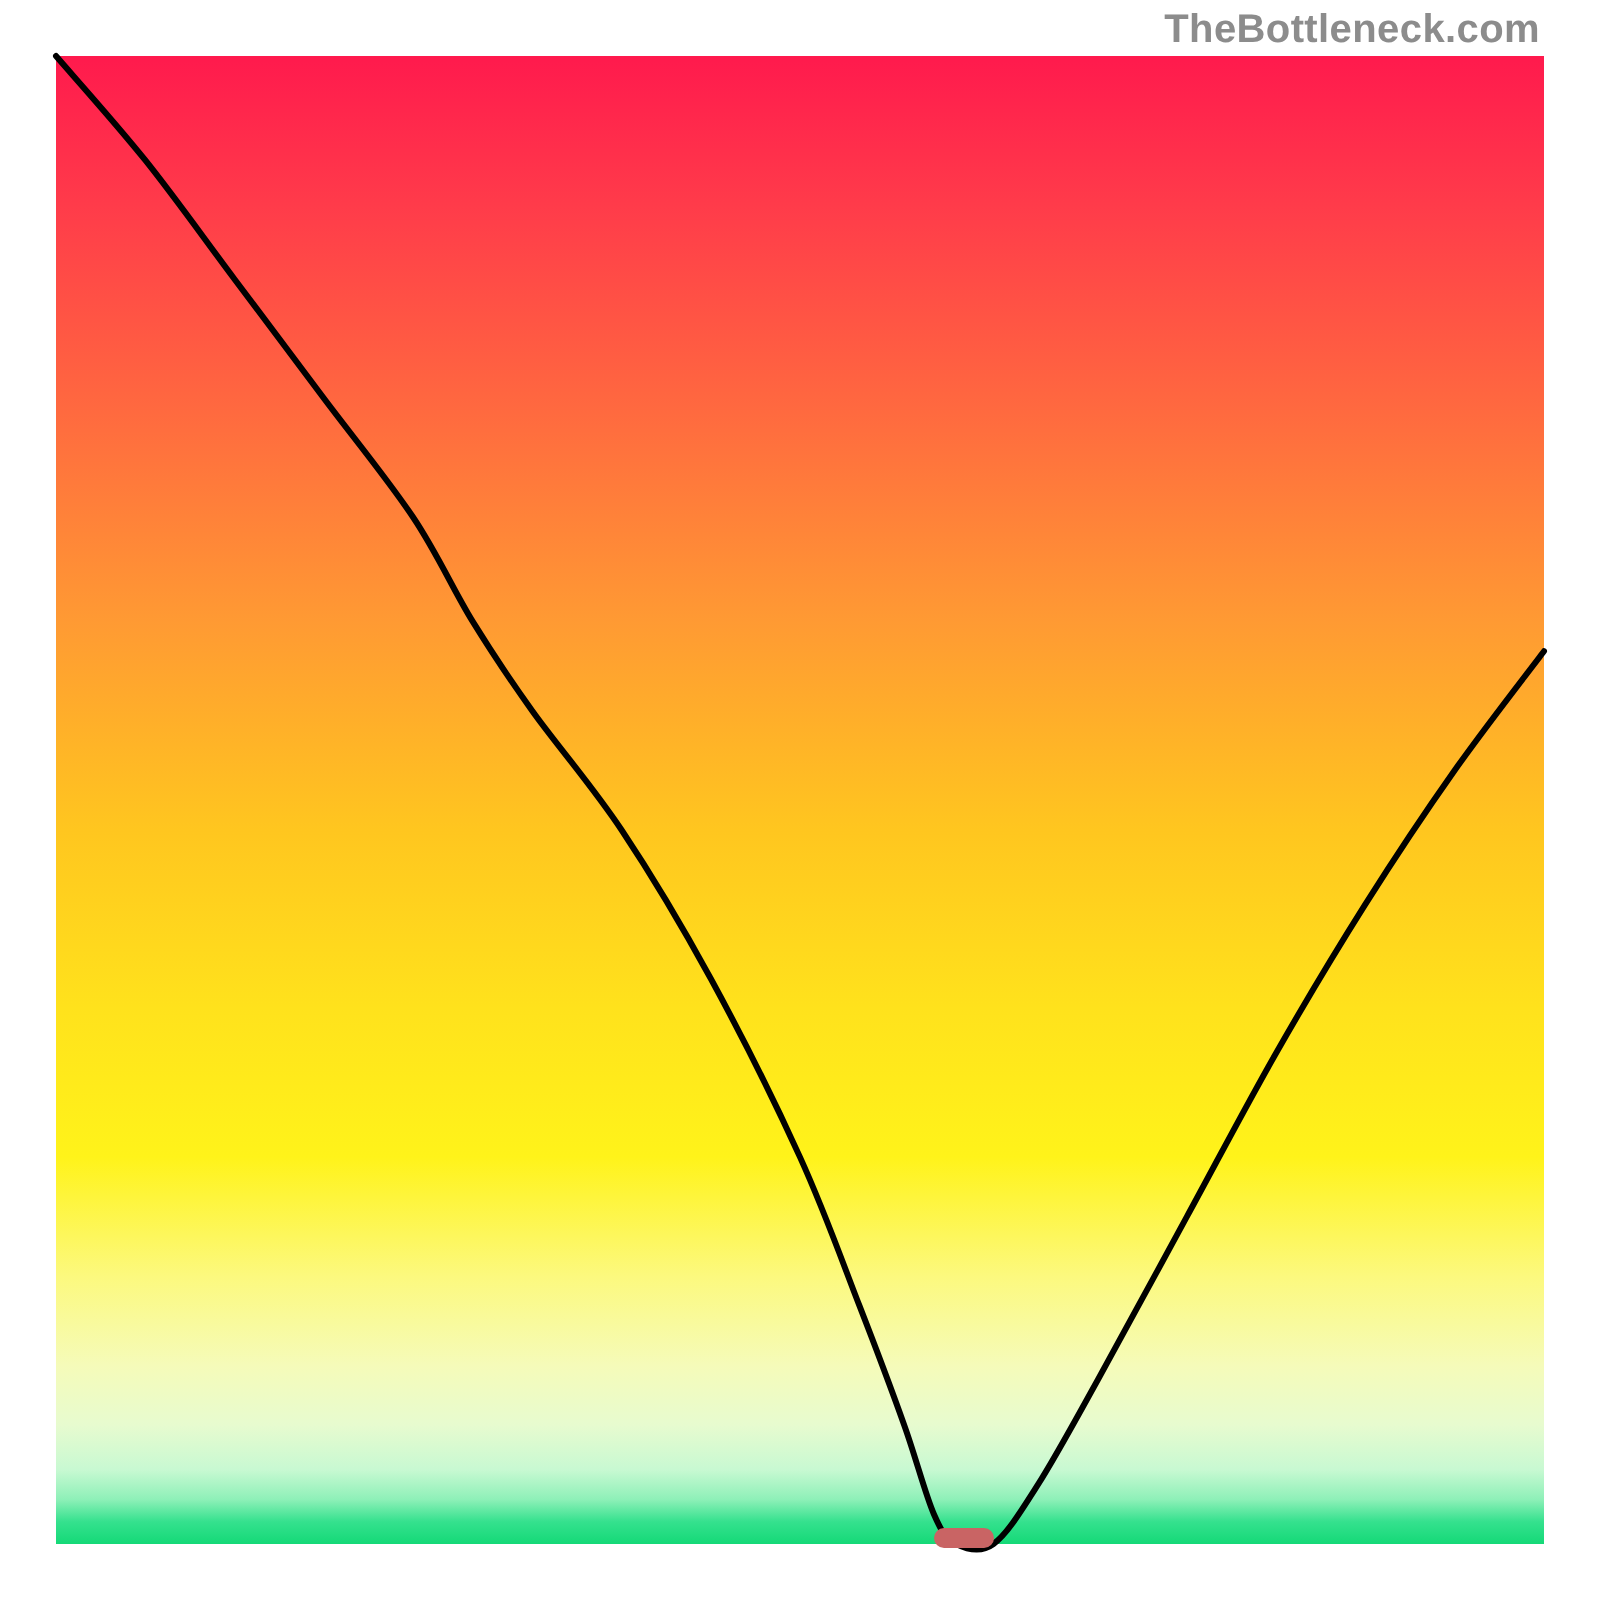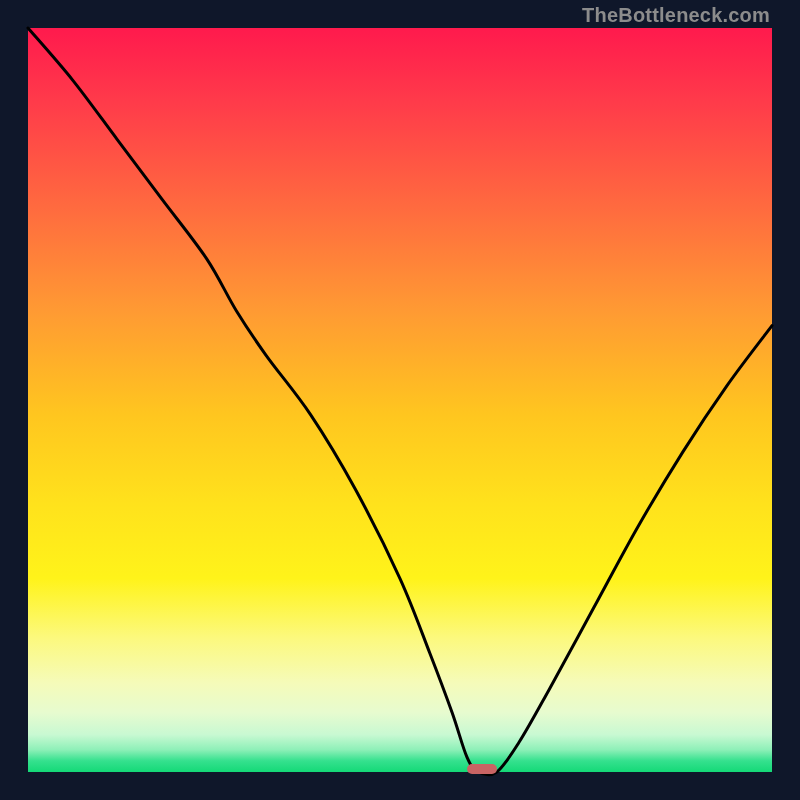--- a/index.html
+++ b/index.html
@@ -9,21 +9,21 @@
     height: 800px;
     background: #000;
     overflow: hidden;
   }
   .frame {
     position: absolute;
     top: 0;
     left: 0;
     width: 800px;
     height: 800px;
-    background: #0f172a;
+    background: #ffffff;
   }
   .plot-area {
     position: absolute;
     top: 28px;
     left: 28px;
     width: 744px;
     height: 744px;
     
     background: linear-gradient(to bottom,
       #ff1a4d 0%,

